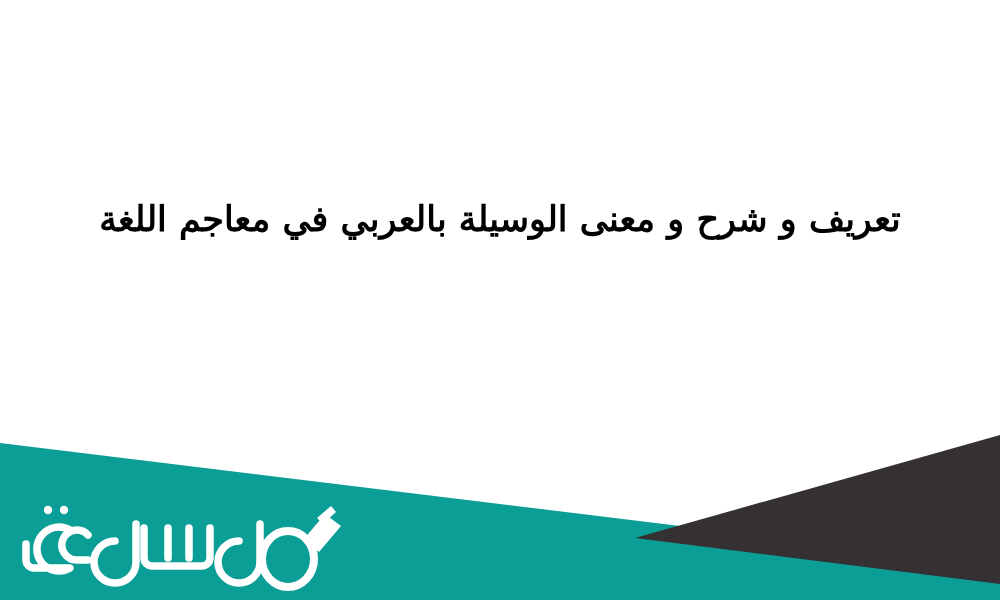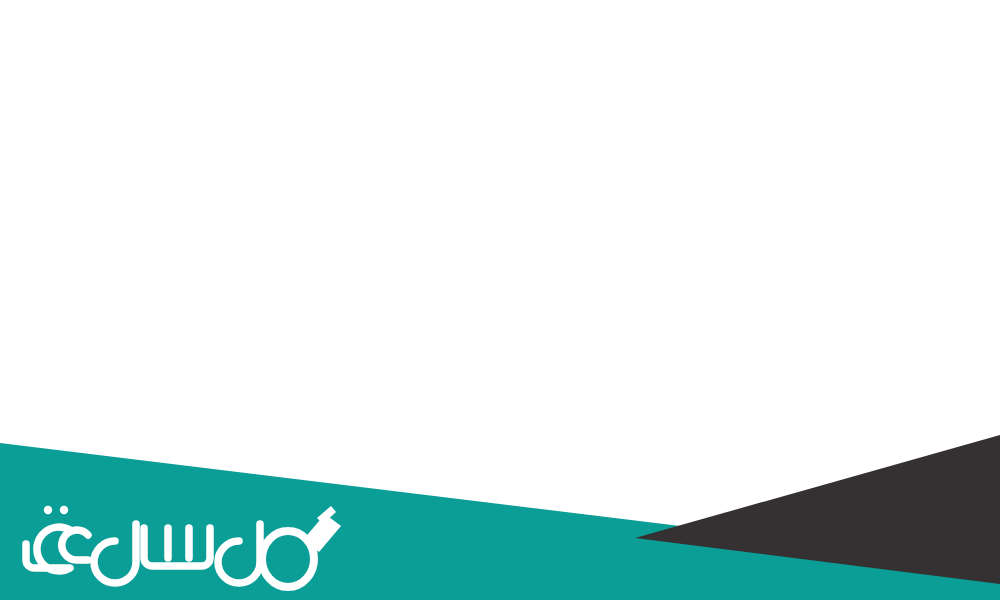--- a/index.html
+++ b/index.html
@@ -88,20 +88,23 @@
 <body>
 
 <div id="banner">
 
   <svg class="shape-layer" viewBox="0 0 1000 600" preserveAspectRatio="none" aria-hidden="true">
     <rect x="0" y="0" width="1000" height="600" fill="#ffffff"></rect>
     <polygon points="0,443 1000,565 1000,600 0,600" fill="#0b9e97"></polygon>
     <polygon points="635,538 1000,435 1000,584" fill="#353031"></polygon>
   </svg>
 
+  <div class="title-wrap">
+    <h1 class="title">تعريف و شرح و معنى الوسيلة بالعربي في معاجم اللغة</h1>
+  </div>
 
   <div class="logo" aria-label="موسوعة">
     <svg viewBox="0 0 330 104" preserveAspectRatio="xMinYMid meet" aria-hidden="true">
 
       <g>
         <ellipse class="logo-glass" cx="274" cy="71" rx="26" ry="28"></ellipse>
         <path class="logo-solid" d="M289,52 L311,26 L327,38 L305,64 Z"></path>
         <path class="logo-solid" d="M303,30 L317,18 L322,24 L309,36 Z"></path>
       </g>
 

